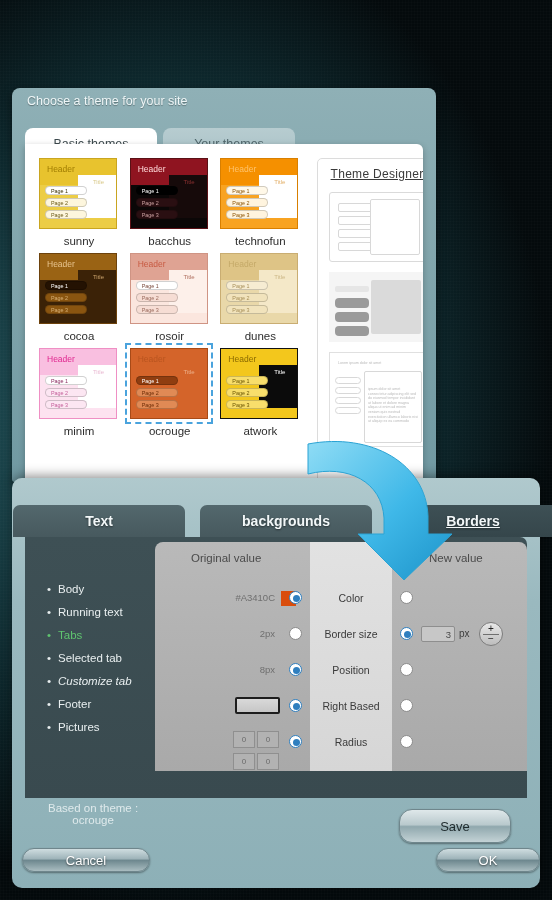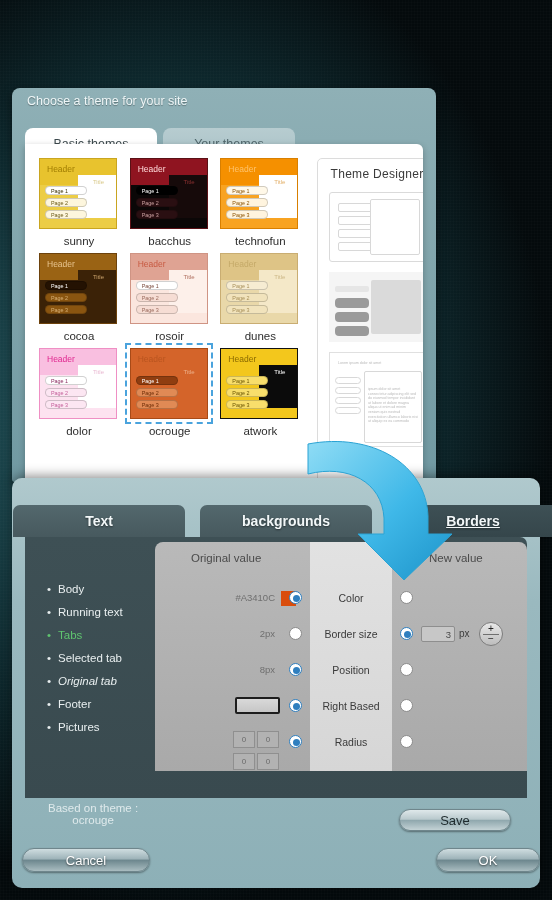--- a/index.html
+++ b/index.html
@@ -92,21 +92,21 @@
   }
   .cell.sel{ }
   .thumbwrap{ display:inline-block; }
 
   
   .designer{
     position:absolute; left:292px; top:14px; width:120px; height:390px;
     background:#fff; border:1px solid #dcdcdc; border-radius:5px;
   }
   .designer-title{
-    text-align:center; font-size:12px; color:#3a3a3a; padding-top:8px; letter-spacing:.3px;
+    text-align:center; font-size:12px; color:#3a3a3a; padding-top:8px; letter-spacing:.3px;text-decoration:underline;
   }
   .dz{ position:absolute; left:11px; width:98px; }
   .dz1{ top:33px; height:70px; border:1px solid #dadada; border-radius:3px; background:#fff;}
   .dz2{ top:113px; height:70px; background:#f5f5f5;}
   .dz3{ top:193px; height:95px; border:1px solid #e0e0e0; background:#fff;}
   .sk{ position:absolute; background:#e6e6e6; border-radius:2px;}
   .sk.dark{ background:#9a9a9a;}
   .sk.out{ background:#fff; border:1px solid #d8d8d8;}
   .lorem{ position:absolute; font-size:3.6px; color:#b9b9b9; line-height:4.6px; }
 
@@ -238,21 +238,21 @@
   .based{ position:absolute; left:48px; top:802px; z-index:32; }
   .based .l1{ font-size:11.5px; color:#dfeaec; }
   .based .l2{ font-size:11.5px; color:#dfeaec; text-align:center; }
 
   .btn-pill{
     border-radius:13px; display:flex; align-items:center; justify-content:center;
     background:linear-gradient(180deg,#dfe8ea 0%,#b9c9cd 46%,#90a8ae 52%,#c3d2d5 100%);
     border:1px solid #6f868c; color:#1e2a2d; font-size:13px;
     box-shadow:0 1px 2px rgba(0,0,0,.4);
   }
-  .savebtn{ position:absolute; left:399px; top:809px; width:112px; height:22px; z-index:33;}
+  .savebtn{ position:absolute; left:399px; top:809px; width:112px; height:34px; z-index:33;}
   .okbtn{
     position:absolute; left:436px; top:848px; width:104px; height:24px; z-index:33;
     color:#fff; text-shadow:0 1px 2px rgba(0,0,0,.6);
     background:linear-gradient(180deg,#cfdde0 0%,#9fb4ba 44%,#6e888f 52%,#a9bcc0 100%);
   }
   .cancelbtn{
     position:absolute; left:22px; top:848px; width:128px; height:24px; z-index:33;
     color:#fff; text-shadow:0 1px 2px rgba(0,0,0,.6);
     background:linear-gradient(180deg,#cfdde0 0%,#9fb4ba 44%,#6e888f 52%,#a9bcc0 100%);
     justify-content:center;
@@ -332,21 +332,21 @@
                 <div class="pg p3" style="background:#f1e3bc;color:#a78f58">Page 3</div>
               </div></div><div class="cellname">dunes</div></div>
           <div class="cell"><div class="thumbwrap"><div class="thumb" style="background: rgb(253, 226, 240); border-color: rgb(239, 143, 196);">
                 <div class="hdr" style="background:#f9bfe0"></div>
                 <div class="hdrtxt" style="color:#e0268f">Header</div>
                 <div class="content" style="background:#ffffff"></div>
                 <div class="ttl" style="color:#e9b9d2">Title</div>
                 <div class="pg p1" style="background:#ffffff;color:#8a2a60">Page 1</div>
                 <div class="pg p2" style="background:#fce6f2;color:#c45f9a">Page 2</div>
                 <div class="pg p3" style="background:#fce6f2;color:#c45f9a">Page 3</div>
-              </div></div><div class="cellname">dolor</div></div>
+              </div></div><div class="cellname">minim</div></div>
           <div class="cell sel"><div class="thumbwrap"><div class="thumb" style="background: rgb(212, 100, 42); border-color: rgb(168, 74, 23);">
                 <div class="hdr" style="background:#d4642a"></div>
                 <div class="hdrtxt" style="color:#b9541f">Header</div>
                 <div class="content" style="background:#d4642a"></div>
                 <div class="ttl" style="color:#edb08a">Title</div>
                 <div class="pg p1" style="background:#8f3d10;color:#ffffff">Page 1</div>
                 <div class="pg p2" style="background:#e08a55;color:#6d2c06">Page 2</div>
                 <div class="pg p3" style="background:#e08a55;color:#6d2c06">Page 3</div>
               </div></div><div class="cellname">ocrouge</div></div>
           <div class="cell"><div class="thumbwrap"><div class="thumb" style="background: rgb(243, 199, 28); border-color: rgb(17, 17, 17);">
@@ -428,21 +428,21 @@
       <span>Borders</span>
     </div>
   </div>
 
   <div class="dbody">
     <div class="bullets" id="bullets">
         <div class="bullet">Body</div>
         <div class="bullet">Running text</div>
         <div class="bullet on">Tabs</div>
         <div class="bullet">Selected tab</div>
-        <div class="bullet ital">Original tab</div>
+        <div class="bullet ital">Customize tab</div>
         <div class="bullet">Footer</div>
         <div class="bullet">Pictures</div>
       </div>
 
     <div class="valpanel">
       <div class="midcol"></div>
       <div class="colhead orig">Original value</div>
       <div class="colhead neu">New value</div>
       <div id="rows">
           <div class="row" style="top: 44px;">

